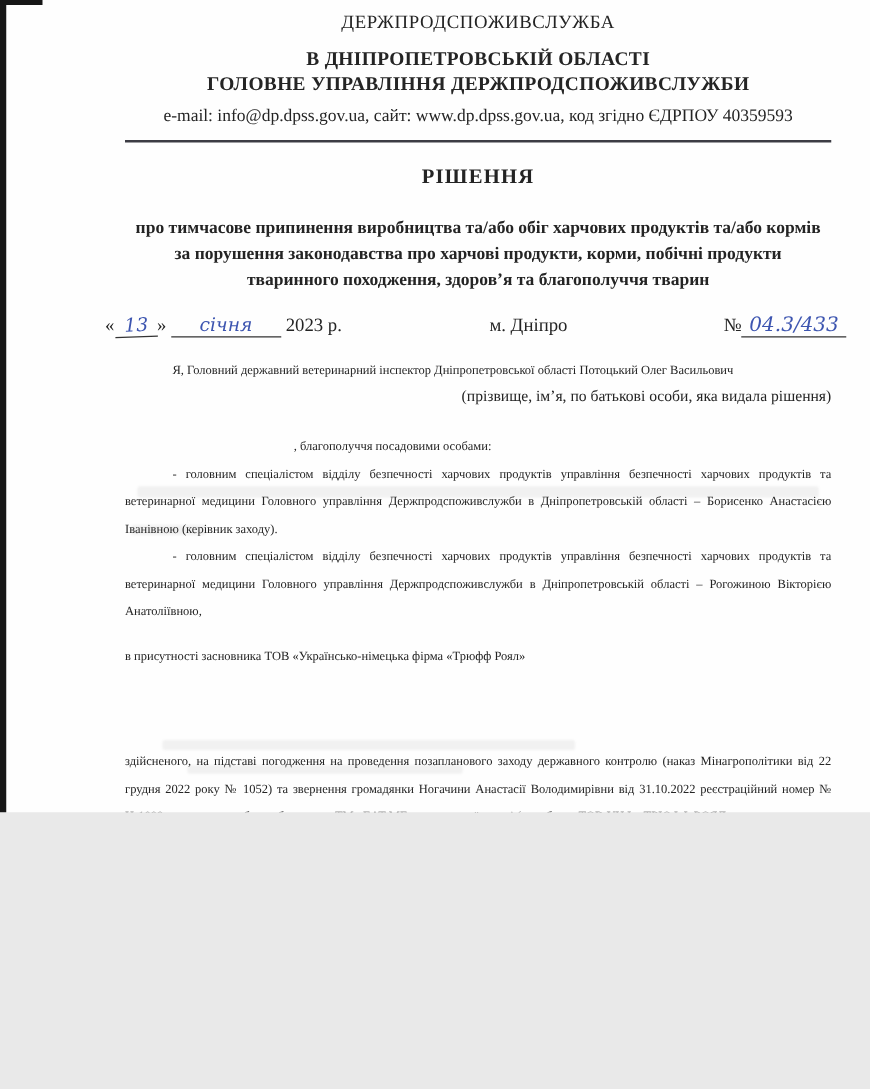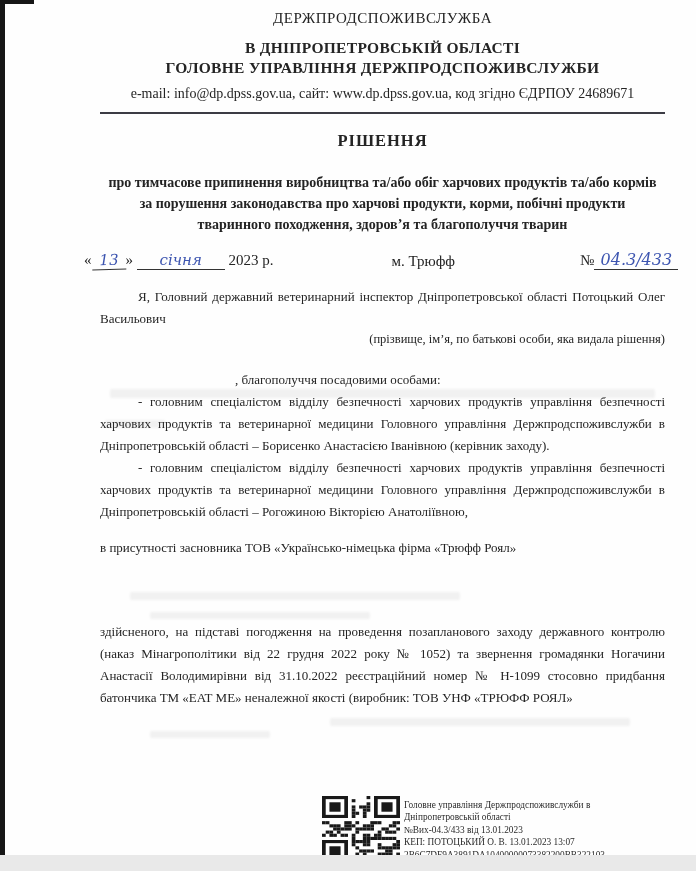--- a/index.html
+++ b/index.html
@@ -1,19 +1,19 @@
 <!DOCTYPE html>
 <html lang="uk"><head>
 <meta charset="utf-8">
 <style>
   * { margin:0; padding:0; box-sizing:border-box; }
   html,body { background:#e9e9e9; }
   .page {
     position:relative;
-    width:696px; height:855px;
+    width:696px; height:650px;
     background:#fefefe;
     font-family:"Liberation Serif","DejaVu Serif",serif;
     color:#242424;
     overflow:hidden;
     margin:0 auto;
   }
   .scan-edge-left {
     position:absolute; left:0; top:0; width:5px; height:871px;
     background:#161616;
   }
@@ -41,21 +41,21 @@
     font-family:"DejaVu Serif",serif;
     font-style:italic; color:#3d55b0; font-size:15px;
   }
   .u-line { display:inline-block; border-bottom:1.3px solid #333; text-align:center; }
   .u-day { width:34px; transform:rotate(-2deg); }
   .u-month { width:88px; }
   .u-num { width:84px; font-size:16px; }
   .dl-city { margin-left:118px; white-space:nowrap; }
   .dl-num { margin-left:125px; white-space:nowrap; }
 
-  .body-text { font-size:13px; line-height:22px; text-align:justify; }
+  .body-text { font-size:10px; line-height:22px; text-align:justify; }
   .mt-issuer { margin-top:16px; }
   .indent { text-indent:38px; }
   .caption { font-size:12.5px; text-align:right; margin-top:2px; }
   .mt-para { margin-top:14px; }
   .conducted { margin-left:135px; margin-top:22px; text-align:left; }
 
   .smudge { background:rgba(90,90,90,0.08); filter:blur(1px); border-radius:2px; }
   .sm-1 { position:absolute; left:110px; top:389px; width:545px; height:9px; }
   .sm-2 { position:absolute; left:105px; top:420px; width:60px; height:8px; }
   .sm-3 { position:absolute; left:130px; top:592px; width:330px; height:8px; }
@@ -85,34 +85,34 @@
   <div class="scan-edge-corner"></div>
 
   <div class="content">
 
     <div class="center hdr-agency">ДЕРЖПРОДСПОЖИВСЛУЖБА</div>
     <div class="center hdr-dept">
       <div>В ДНІПРОПЕТРОВСЬКІЙ ОБЛАСТІ</div>
       <div>ГОЛОВНЕ УПРАВЛІННЯ ДЕРЖПРОДСПОЖИВСЛУЖБИ</div>
     </div>
     <div class="center hdr-addr">
-      <div>e-mail: info@dp.dpss.gov.ua, сайт: www.dp.dpss.gov.ua, код згідно ЄДРПОУ 24689671</div>
+      <div>e-mail: info@dp.dpss.gov.ua, сайт: www.dp.dpss.gov.ua, код згідно ЄДРПОУ 40359593</div>
     </div>
     <hr class="hdr-rule">
 
     <div class="center doc-title">РІШЕННЯ</div>
     <div class="center doc-subject">про тимчасове припинення виробництва та/або обіг харчових продуктів та/або кормів за порушення законодавства про харчові продукти, корми, побічні продукти тваринного походження, здоров’я та благополуччя тварин</div>
 
     <div class="dateline">
       <span class="dl-left">
         <span>«</span><span class="u-line u-day hand">13</span><span>»</span>
         <span class="u-line u-month hand">січня</span>
         <span>2023 р.</span>
       </span>
-      <span class="dl-city">м. Трюфф</span>
+      <span class="dl-city">м. Дніпро</span>
       <span class="dl-num">
         <span>№</span><span class="u-line u-num hand">04.3/433</span>
       </span>
     </div>
 
     <p class="body-text indent mt-issuer">Я, Головний державний ветеринарний інспектор Дніпропетровської області Потоцький Олег Васильович</p>
     <div class="caption">(прізвище, ім’я, по батькові особи, яка видала рішення)</div>
 
     <p class="body-text conducted">, благополуччя посадовими особами:</p>
     <p class="body-text indent">- головним спеціалістом відділу безпечності харчових продуктів управління безпечності харчових продуктів та ветеринарної медицини Головного управління Держпродспоживслужби в Дніпропетровській області – Борисенко Анастасією Іванівною (керівник заходу).</p>

